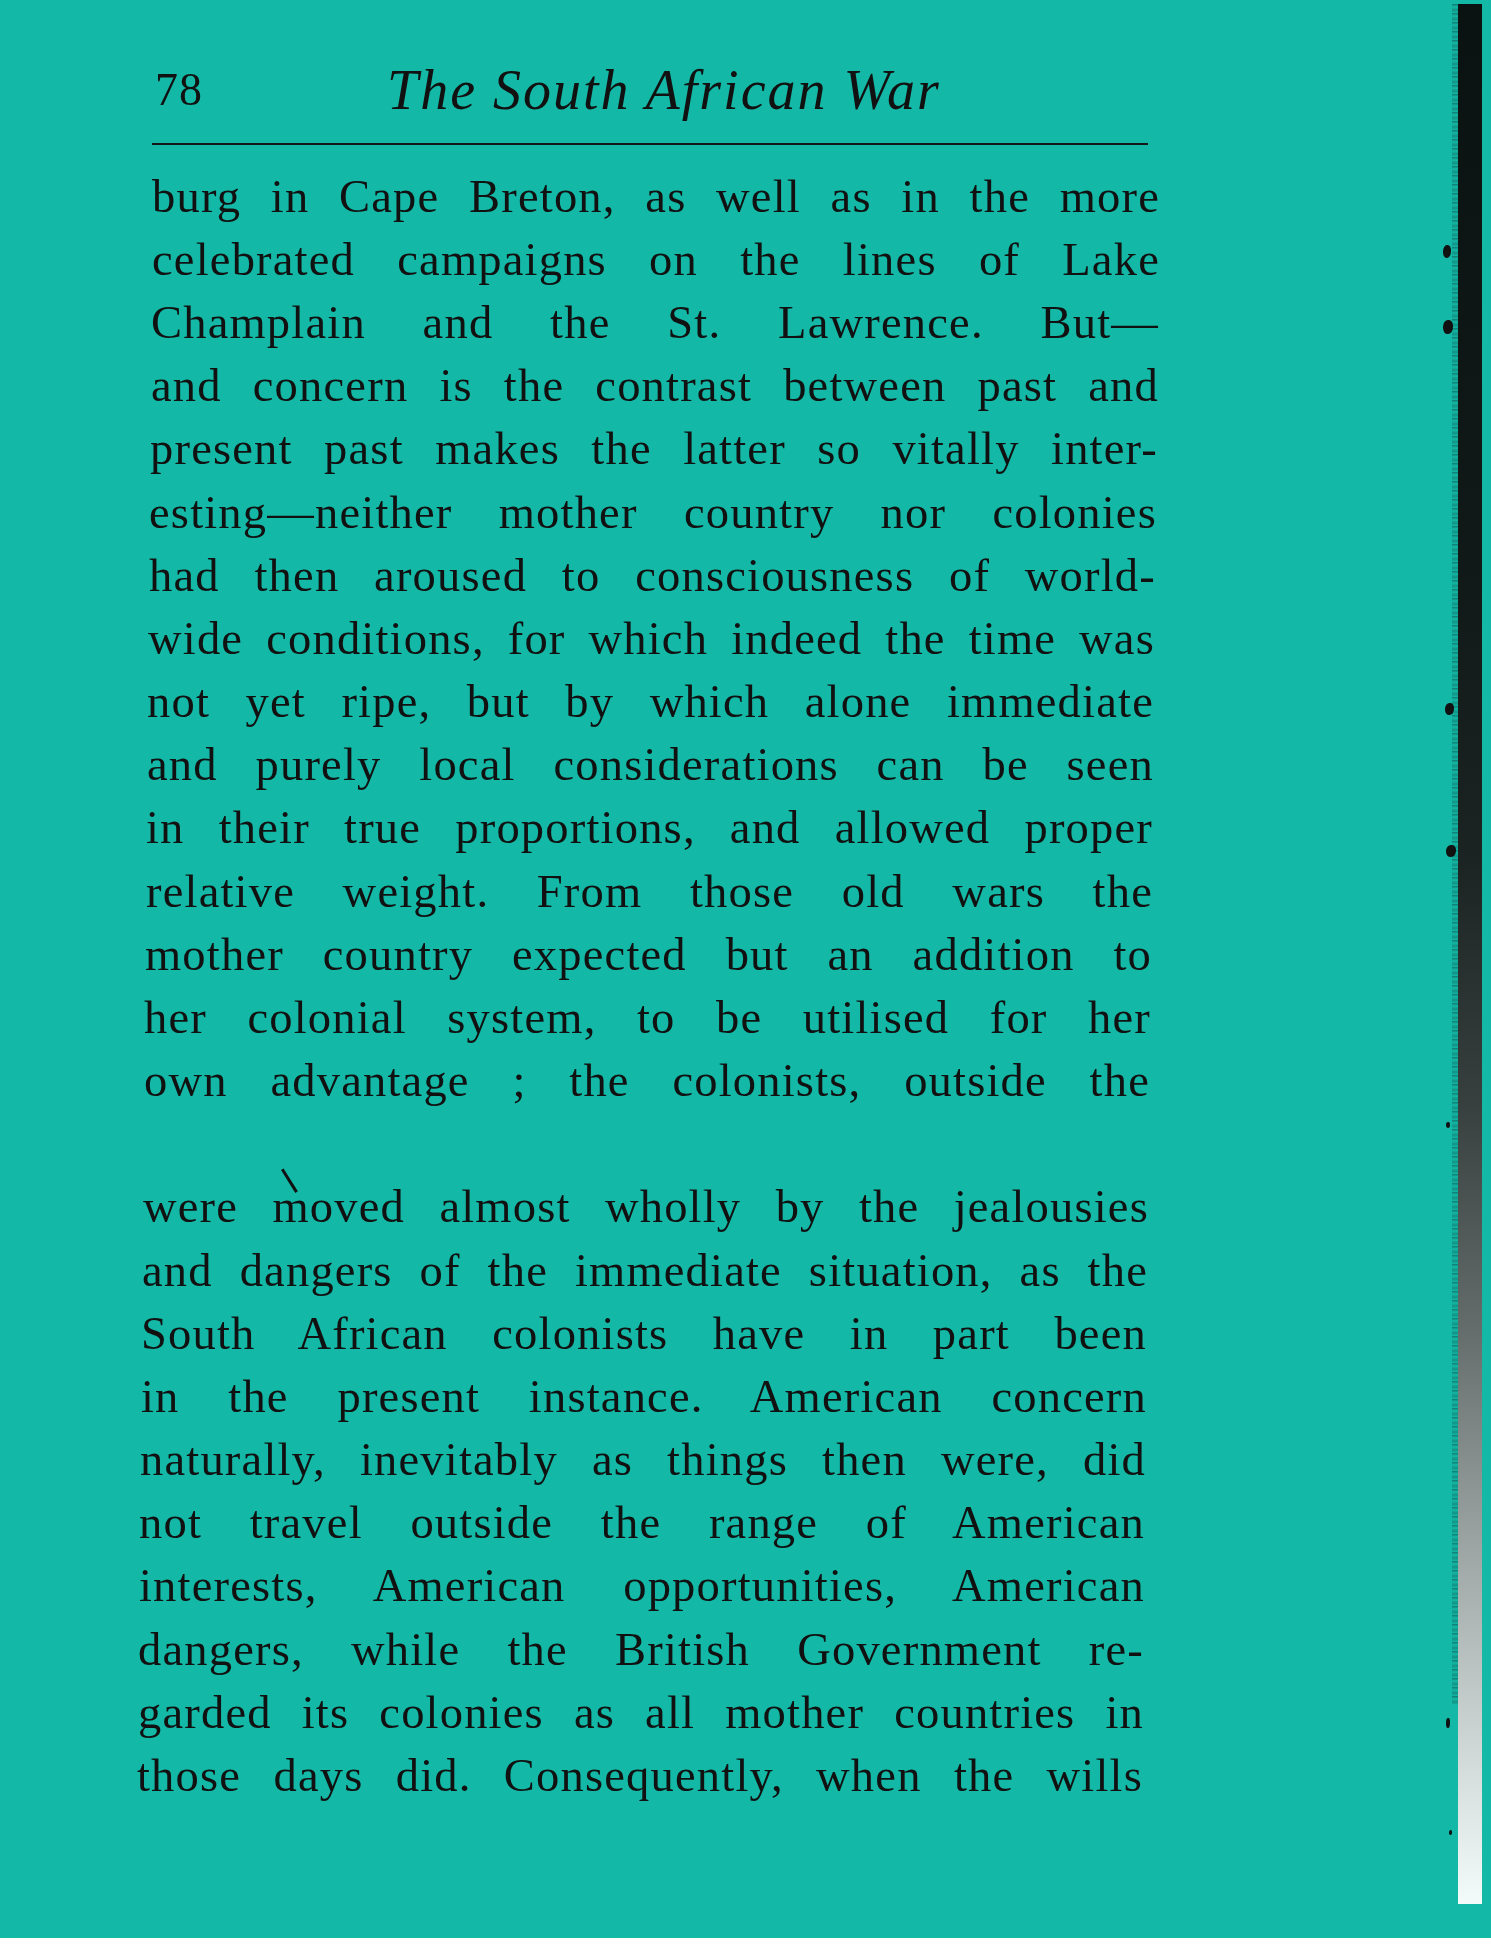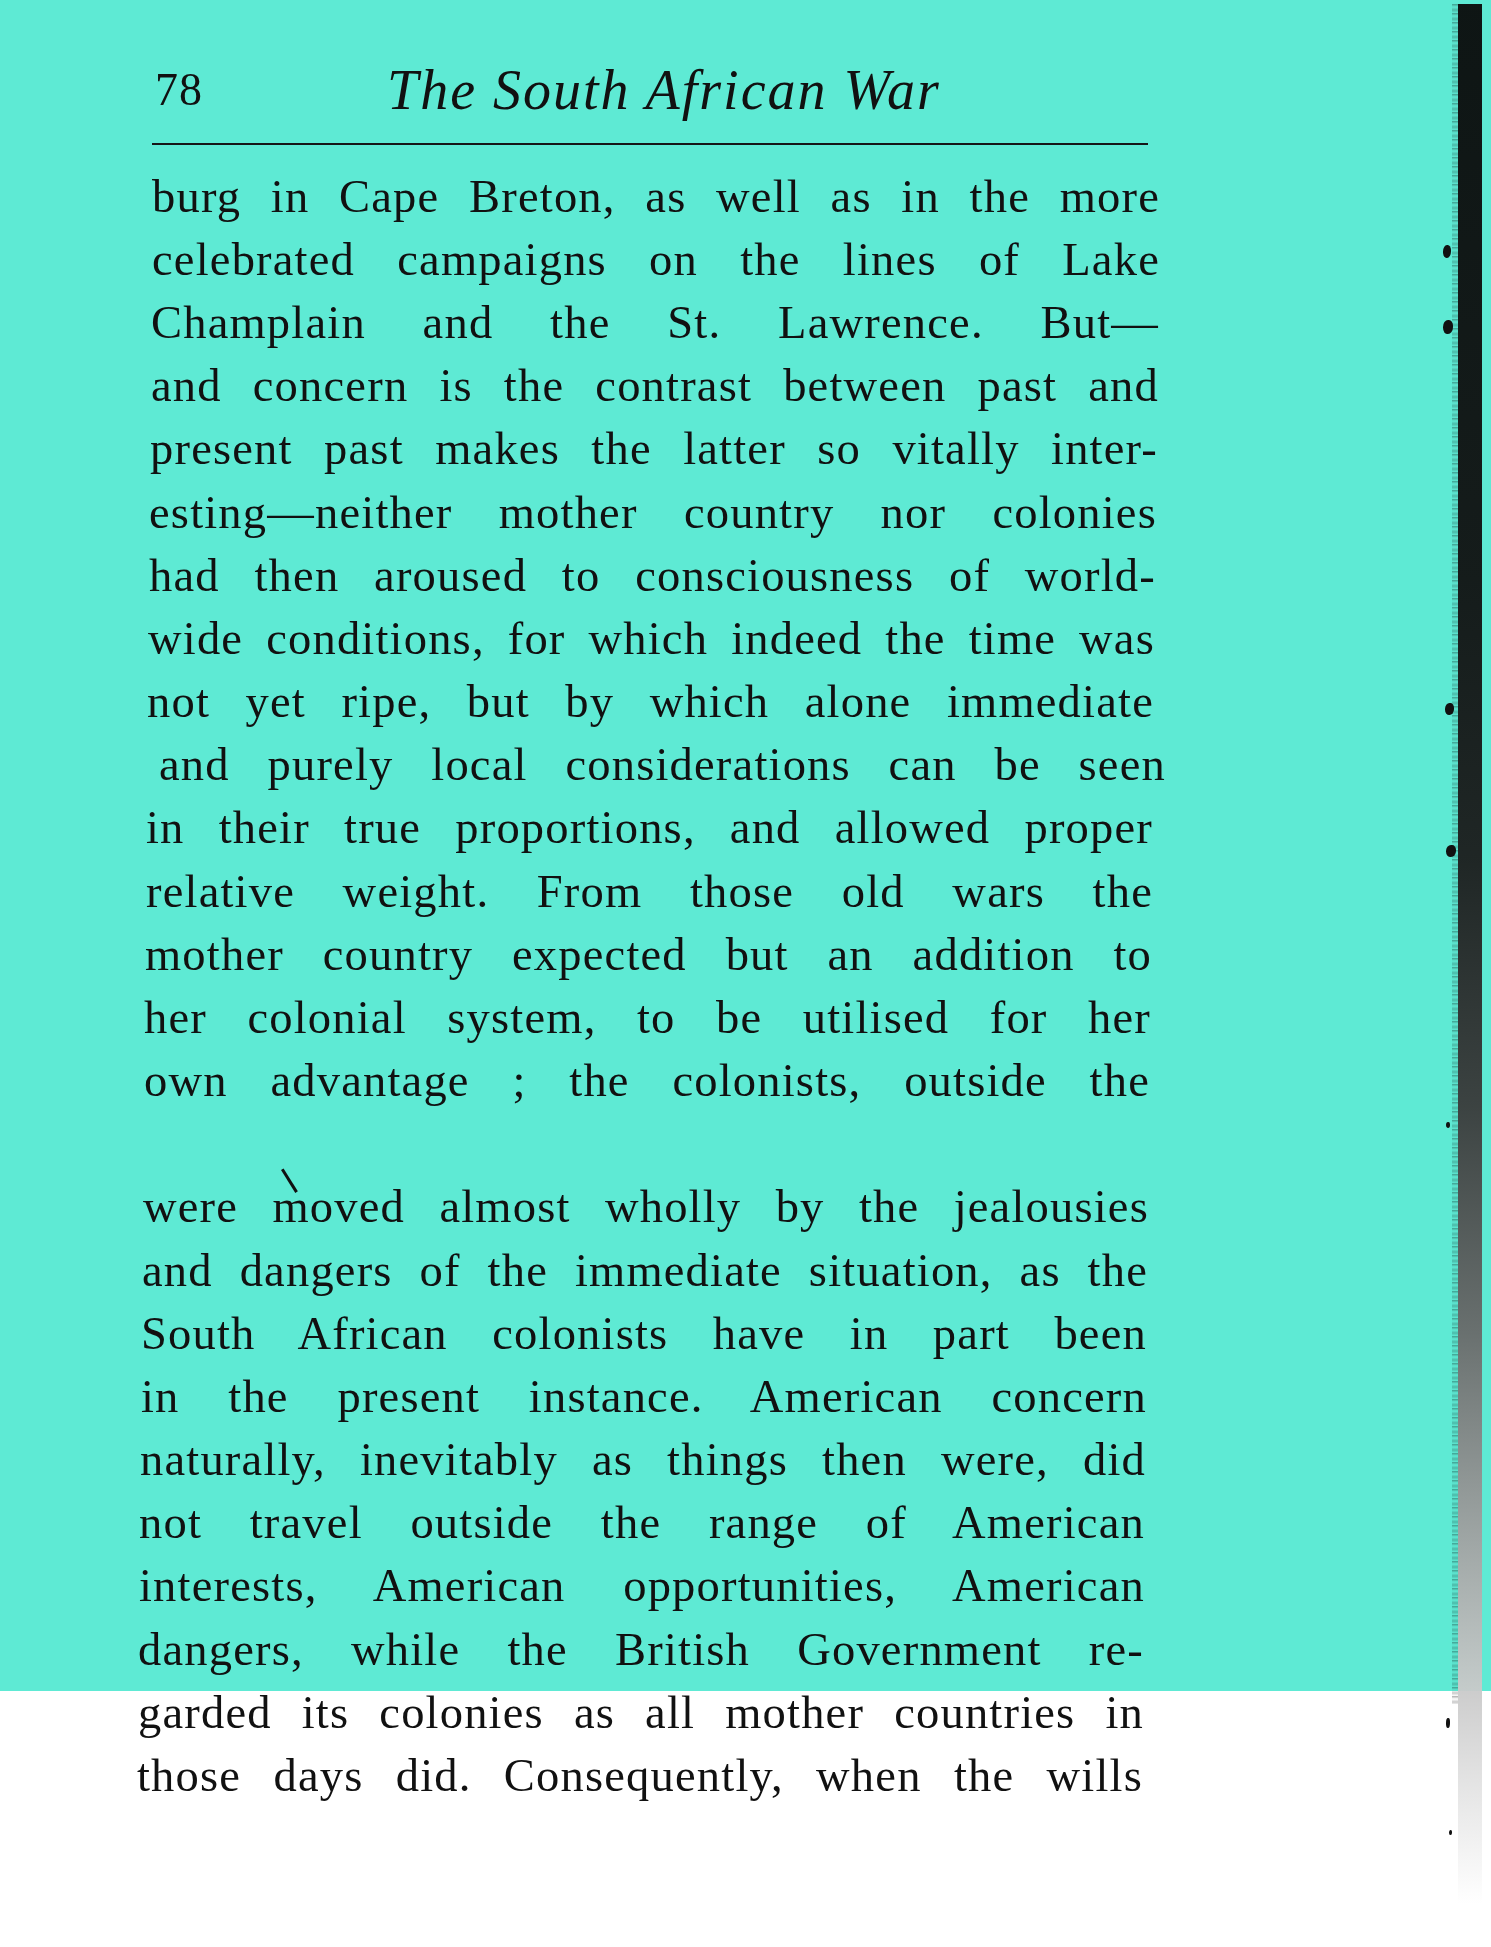--- a/index.html
+++ b/index.html
@@ -12,22 +12,22 @@
     height: 1947px;
     position: relative;
     overflow: hidden;
     font-family: "Liberation Serif", "DejaVu Serif", serif;
     color: #111111;
   }
   .page {
     position: absolute;
     left: 0; top: 0;
     width: 1491px;
-    height: 1691px;
-    background: #5eead4;
+    height: 1938px;
+    background: #14b8a6;
   }
   .running-head {
     position: absolute;
     left: 152px;
     top: 60px;
     width: 1000px;
     height: 60px;
   }
   .page-number {
     position: absolute;
@@ -124,21 +124,21 @@
   <div class="body-text">
     <div class="line" style="left:152px; top:172px; width:1008px;">burg in Cape Breton, as well as in the more</div>
     <div class="line" style="left:152px; top:235px; width:1008px;">celebrated campaigns on the lines of Lake</div>
     <div class="line" style="left:151px; top:298px; width:1008px;">Champlain and the St. Lawrence.  But—</div>
     <div class="line" style="left:151px; top:361px; width:1008px;">and concern is the contrast between past and</div>
     <div class="line" style="left:150px; top:424px; width:1008px;">present past makes the latter so vitally inter-</div>
     <div class="line" style="left:149px; top:488px; width:1008px;">esting—neither mother country nor colonies</div>
     <div class="line" style="left:149px; top:551px; width:1007px;">had then aroused to consciousness of world-</div>
     <div class="line" style="left:148px; top:614px; width:1007px;">wide conditions, for which indeed the time was</div>
     <div class="line" style="left:147px; top:677px; width:1007px;">not yet ripe, but by which alone immediate</div>
-    <div class="line" style="left:147px; top:740px; width:1007px;margin-left:12px;">and purely local considerations can be seen</div>
+    <div class="line" style="left:147px; top:740px; width:1007px;">and purely local considerations can be seen</div>
     <div class="line" style="left:146px; top:803px; width:1007px;">in their true proportions, and allowed proper</div>
     <div class="line" style="left:146px; top:867px; width:1007px;">relative weight.  From those old wars the</div>
     <div class="line" style="left:145px; top:930px; width:1007px;">mother country expected but an addition to</div>
     <div class="line" style="left:144px; top:993px; width:1007px;">her colonial system, to be utilised for her</div>
     <div class="line" style="left:144px; top:1056px; width:1006px;">own advantage ; the colonists, outside the</div>
     <div class="line" style="left:143px; top:1182px; width:1006px;">were moved almost wholly by the jealousies</div>
     <div class="line" style="left:142px; top:1246px; width:1006px;">and dangers of the immediate situation, as the</div>
     <div class="line" style="left:141px; top:1309px; width:1006px;">South African colonists have in part been</div>
     <div class="line" style="left:141px; top:1372px; width:1006px;">in the present instance.  American concern</div>
     <div class="line" style="left:140px; top:1435px; width:1006px;">naturally, inevitably as things then were, did</div>

